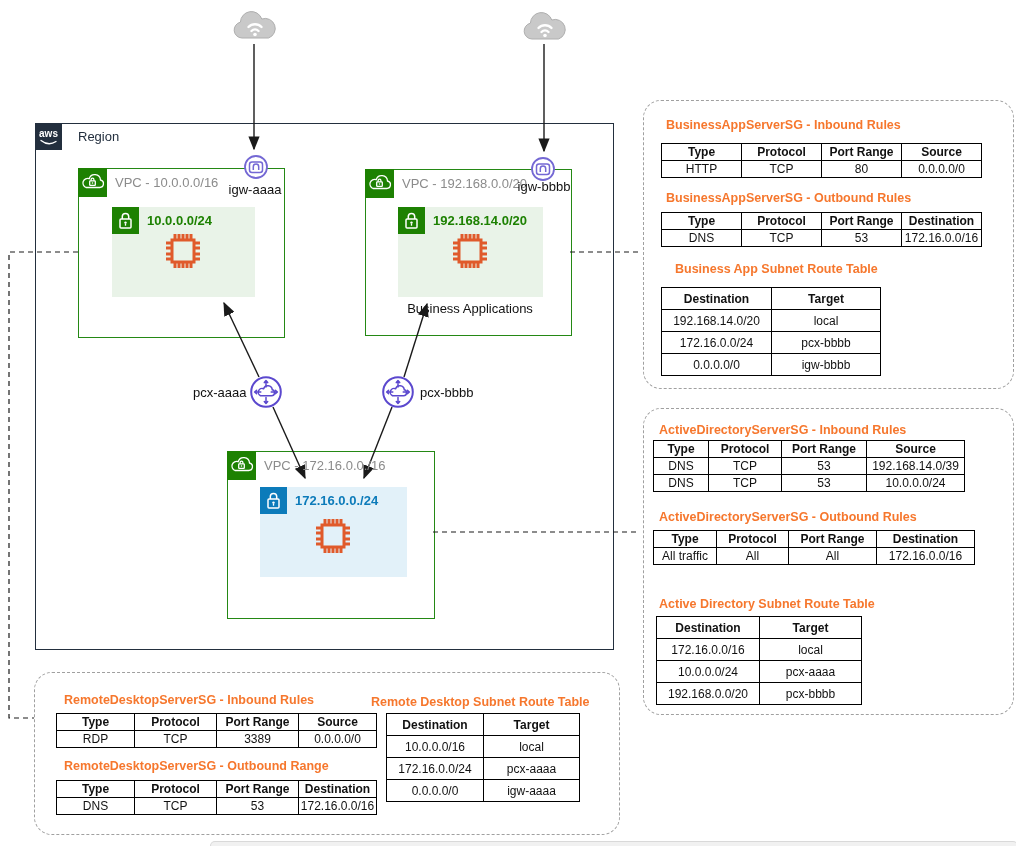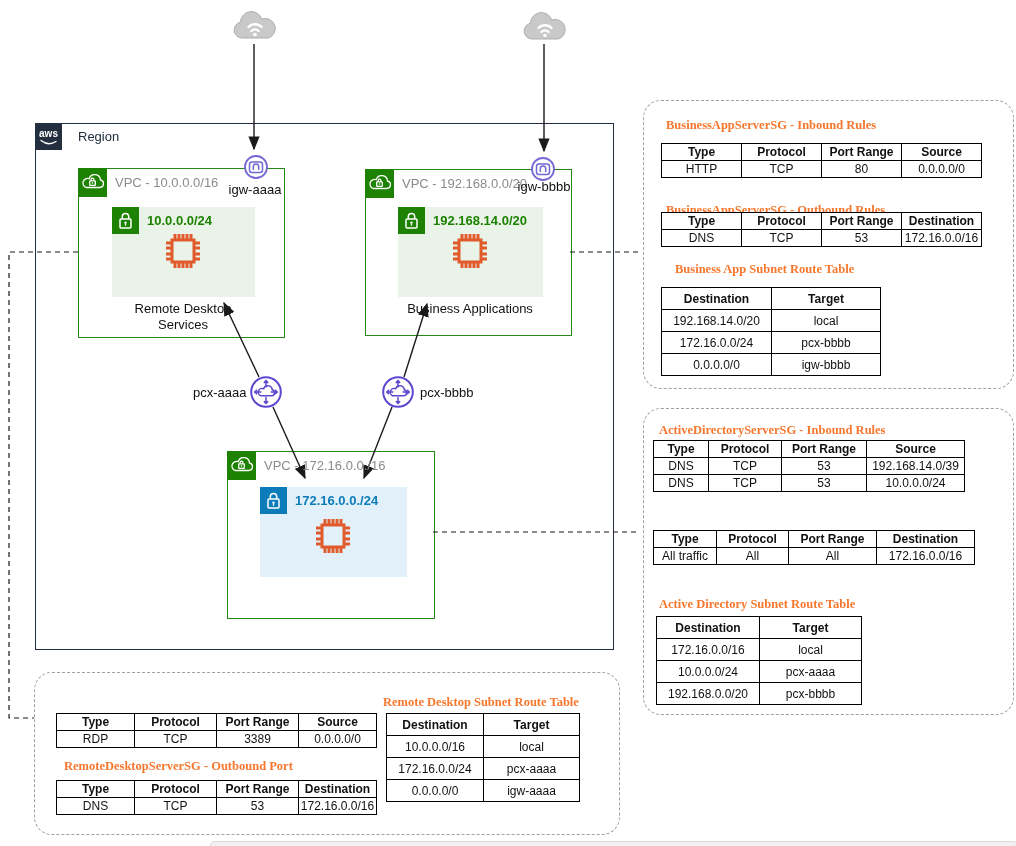--- a/index.html
+++ b/index.html
@@ -18,21 +18,21 @@
   .vpc-label{color:#8b8b8b;font-size:13px;}
   .subnet{z-index:3;}
   .subnet-green{background:#e9f3e8;}
   .subnet-blue{background:#e2f1f9;}
   .cidr{font-weight:bold;font-size:13px;}
   .cidr-green{color:#1d8102;}
   .cidr-blue{color:#0c7bba;}
   .caption{font-size:13px;line-height:1.25;text-align:center;z-index:4;color:#111;}
 
   .panel{border:1.6px dashed #a0a0a0;border-radius:18px;z-index:2;background:#fff0;}
-  .ptitle{position:absolute;font-size:12.5px;font-weight:bold;color:#f6772d;white-space:nowrap;font-family:Liberation Serif, serif;}
+  .ptitle{position:absolute;font-size:12.5px;font-weight:bold;color:#f6772d;white-space:nowrap;}
 
   table{border-collapse:collapse;table-layout:fixed;position:absolute;background:#fff;
         border:1.5px solid #000;z-index:5;}
   th,td{border:1px solid #000;text-align:center;font-size:12px;padding:0 1px;
         overflow:hidden;white-space:nowrap;}
   th{font-weight:bold;}
   .sg th,.sg td{height:16px;line-height:15px;}
   .rt th,.rt td{height:21px;line-height:20px;}
 
   .scrollbar{background:#f1f1f1;border:1px solid #d9d9d9;border-bottom:none;
@@ -105,21 +105,20 @@
     <svg width="46" height="46" viewBox="0 0 46 46">
       <g stroke="#e05a2b" stroke-width="3" fill="none">
         <rect x="12" y="12" width="22" height="22"></rect>
         <path d="M15 6 V12 M19 6 V12 M23 6 V12 M27 6 V12 M31 6 V12"></path>
         <path d="M15 34 V40 M19 34 V40 M23 34 V40 M27 34 V40 M31 34 V40"></path>
         <path d="M6 15 H12 M6 20 H12 M6 26 H12 M6 31 H12"></path>
         <path d="M34 15 H40 M34 20 H40 M34 26 H40 M34 31 H40"></path>
       </g>
     </svg>
   </div>
-  <div class="abs caption" style="left:113px;top:301px;width:140px">Remote Desktop Services</div>
 
   <div class="abs vpc" style="left:365px;top:169px;width:205px;height:165px"></div>
   <div class="abs icon" style="left:365px;top:169px">
     <svg width="29" height="29" viewBox="0 0 29 29">
       <rect width="29" height="29" fill="#1d8102"></rect>
       <g fill="none" stroke="#fff" stroke-width="1.3">
         <path d="M8 19.5 h13.5 a3.8 3.8 0 0 0 1 -7.5 a5.8 5.8 0 0 0 -11.3 -1.3 A4.2 4.2 0 0 0 8 19.5 z"></path>
         <rect x="11.7" y="12.8" width="5.6" height="4.5" rx="0.6"></rect>
         <path d="M13.1 12.8 v-1.3 a1.4 1.4 0 0 1 2.8 0 v1.3"></path>
       </g>
@@ -260,21 +259,21 @@
             <th>Source</th>
           </tr>
           <tr>
             <td>HTTP</td>
             <td>TCP</td>
             <td>80</td>
             <td>0.0.0.0/0</td>
           </tr>
         </tbody>
       </table>
-    <div class="ptitle" style="left:22px;top:102px">BusinessAppServerSG - Outbound Rules</div>
+    <div class="ptitle" style="left:22px;top:90px">BusinessAppServerSG - Outbound Rules</div>
     <table class="sg" style="left:17px;top:111px;width:320px">
       <colgroup>
           <col style="width:80px">
           <col style="width:80px">
           <col style="width:80px">
           <col style="width:80px">
         </colgroup>
     <tbody>
           <tr>
             <th>Type</th>
@@ -340,20 +339,21 @@
             <td>192.168.14.0/39</td>
           </tr>
           <tr>
             <td>DNS</td>
             <td>TCP</td>
             <td>53</td>
             <td>10.0.0.0/24</td>
           </tr>
         </tbody>
       </table>
+    <div class="ptitle" style="left:15px;top:101px">ActiveDirectoryServerSG - Outbound Rules</div>
     <table class="sg" style="left:9px;top:121px;width:321px">
       <colgroup>
           <col style="width:63px">
           <col style="width:72px">
           <col style="width:88px">
           <col style="width:98px">
         </colgroup>
     <tbody>
           <tr>
             <th>Type</th>
@@ -390,20 +390,21 @@
           </tr>
           <tr>
             <td>192.168.0.0/20</td>
             <td>pcx-bbbb</td>
           </tr>
         </tbody>
       </table>
   </div>
 
   <div class="abs panel" style="left:34px;top:672px;width:584px;height:161px">
+    <div class="ptitle" style="left:29px;top:20px">RemoteDesktopServerSG - Inbound Rules</div>
     <table class="sg" style="left:21px;top:40px;width:320px">
       <colgroup>
           <col style="width:78px">
           <col style="width:82px">
           <col style="width:82px">
           <col style="width:78px">
         </colgroup>
     <tbody>
           <tr>
             <th>Type</th>
@@ -412,21 +413,21 @@
             <th>Source</th>
           </tr>
           <tr>
             <td>RDP</td>
             <td>TCP</td>
             <td>3389</td>
             <td>0.0.0.0/0</td>
           </tr>
         </tbody>
       </table>
-    <div class="ptitle" style="left:29px;top:86px">RemoteDesktopServerSG - Outbound Port</div>
+    <div class="ptitle" style="left:29px;top:86px">RemoteDesktopServerSG - Outbound Range</div>
     <table class="sg" style="left:21px;top:107px;width:320px">
       <colgroup>
           <col style="width:78px">
           <col style="width:82px">
           <col style="width:82px">
           <col style="width:78px">
         </colgroup>
     <tbody>
           <tr>
             <th>Type</th>
@@ -435,21 +436,21 @@
             <th>Destination</th>
           </tr>
           <tr>
             <td>DNS</td>
             <td>TCP</td>
             <td>53</td>
             <td>172.16.0.0/16</td>
           </tr>
         </tbody>
       </table>
-    <div class="ptitle" style="left:348px;top:22px">Remote Desktop Subnet Route Table</div>
+    <div class="ptitle" style="left:336px;top:22px">Remote Desktop Subnet Route Table</div>
     <table class="rt" style="left:351px;top:40px;width:193px">
       <colgroup>
           <col style="width:97px">
           <col style="width:96px">
         </colgroup>
     <tbody>
           <tr>
             <th>Destination</th>
             <th>Target</th>
           </tr>

